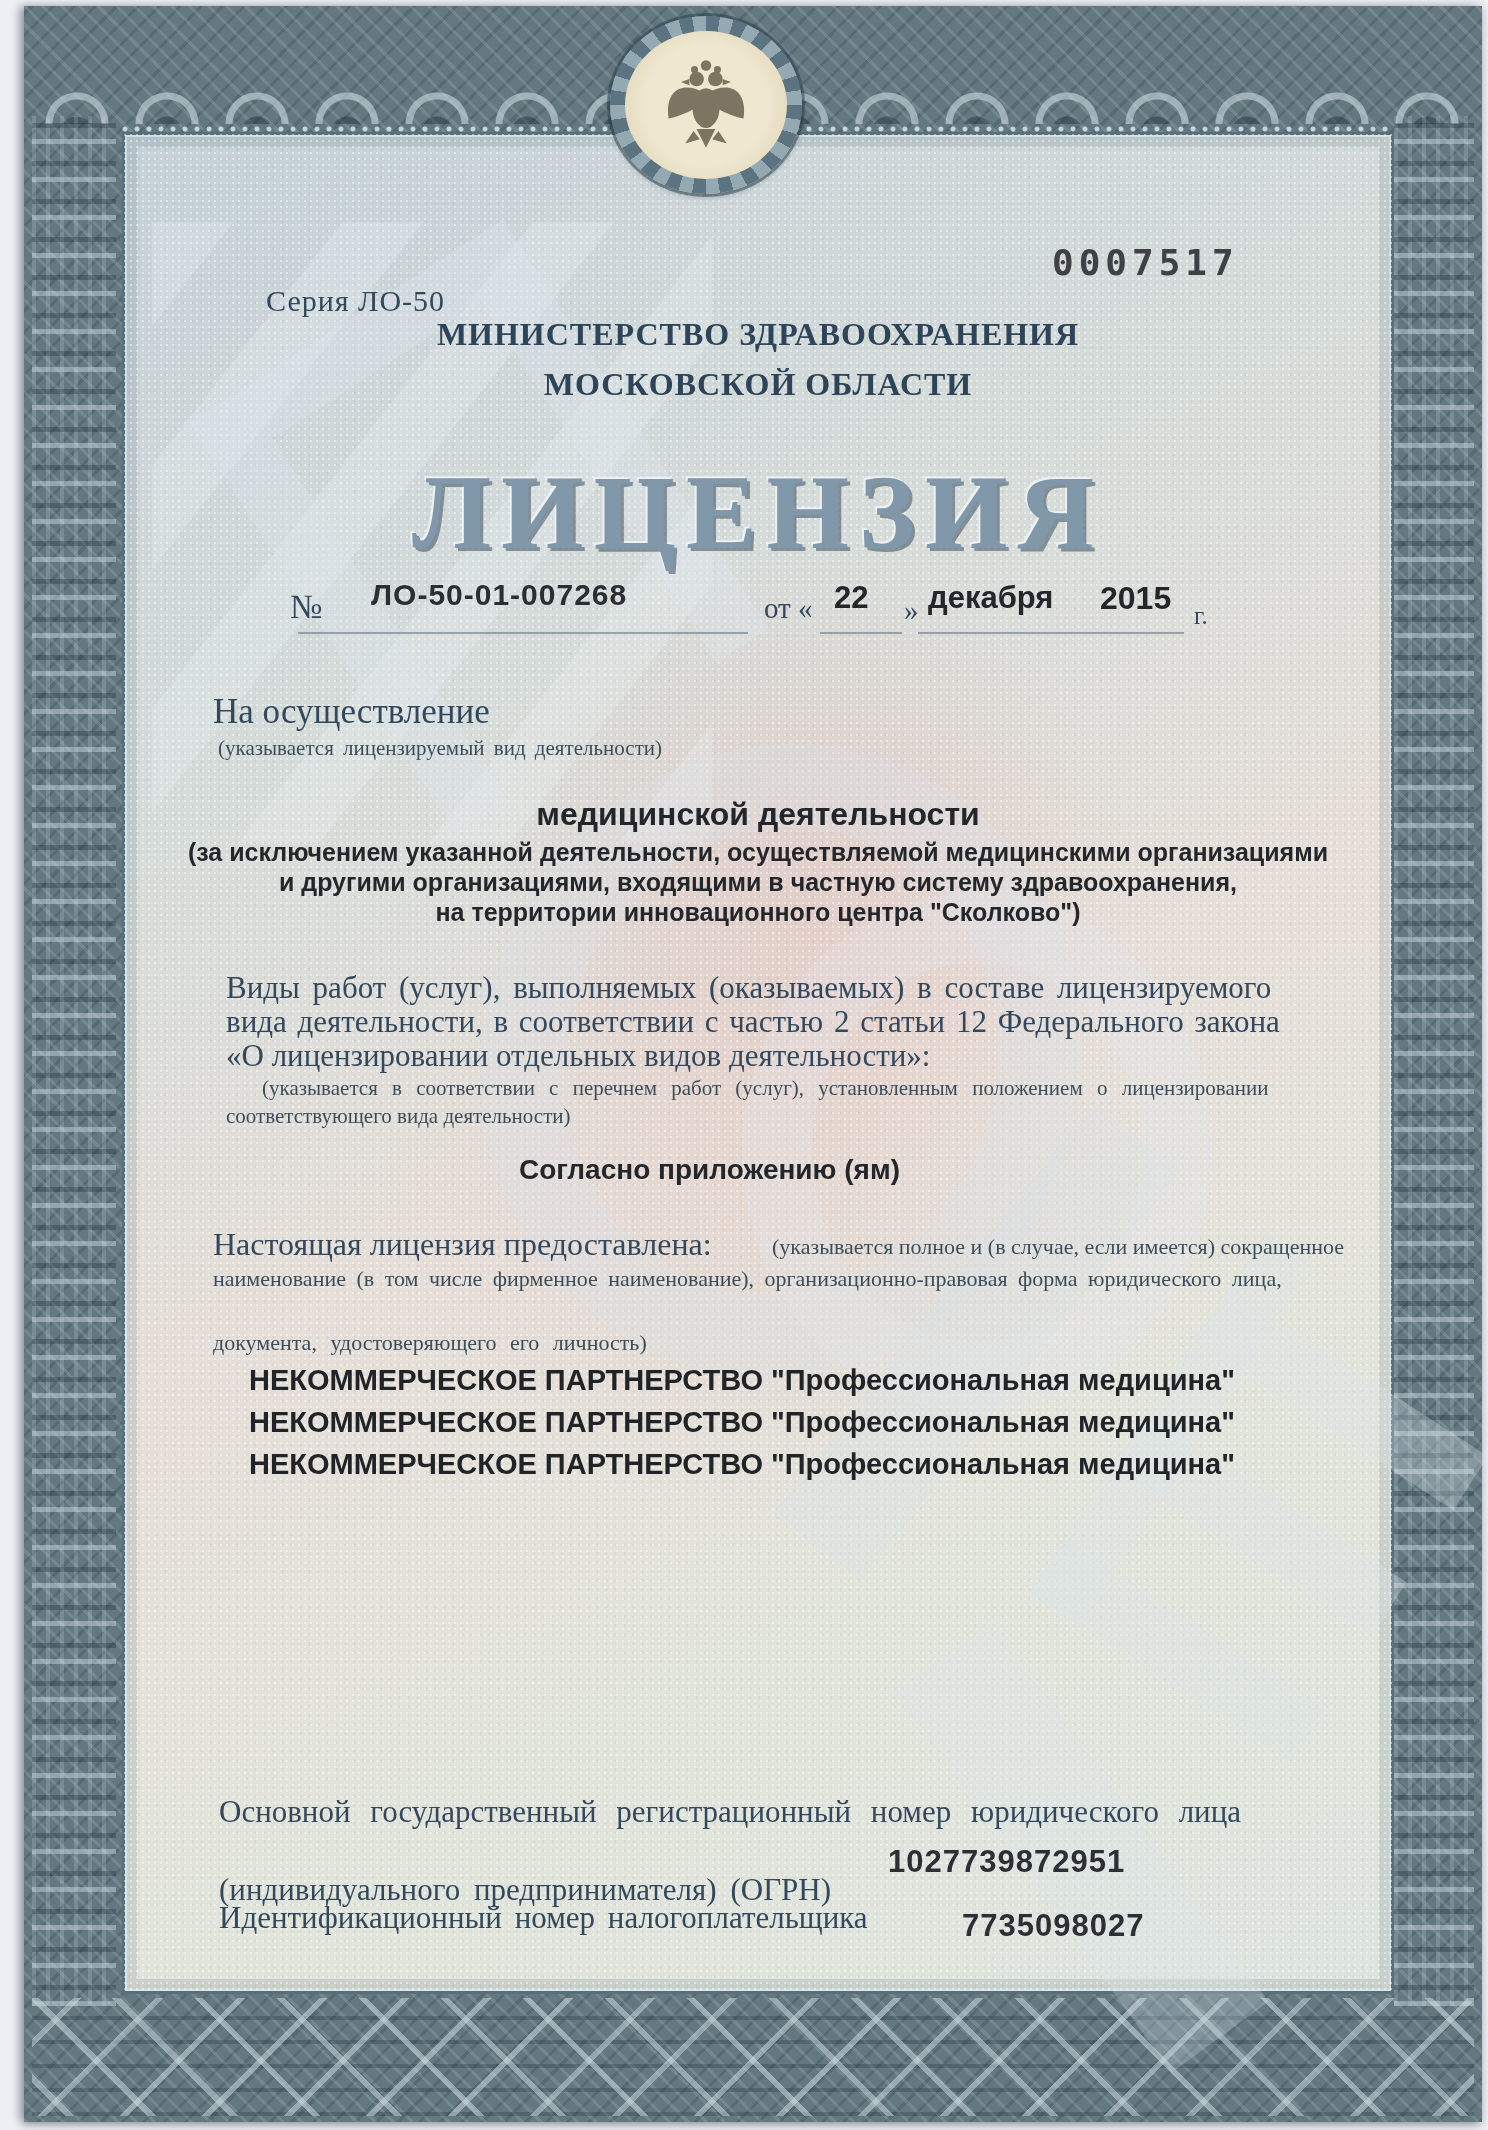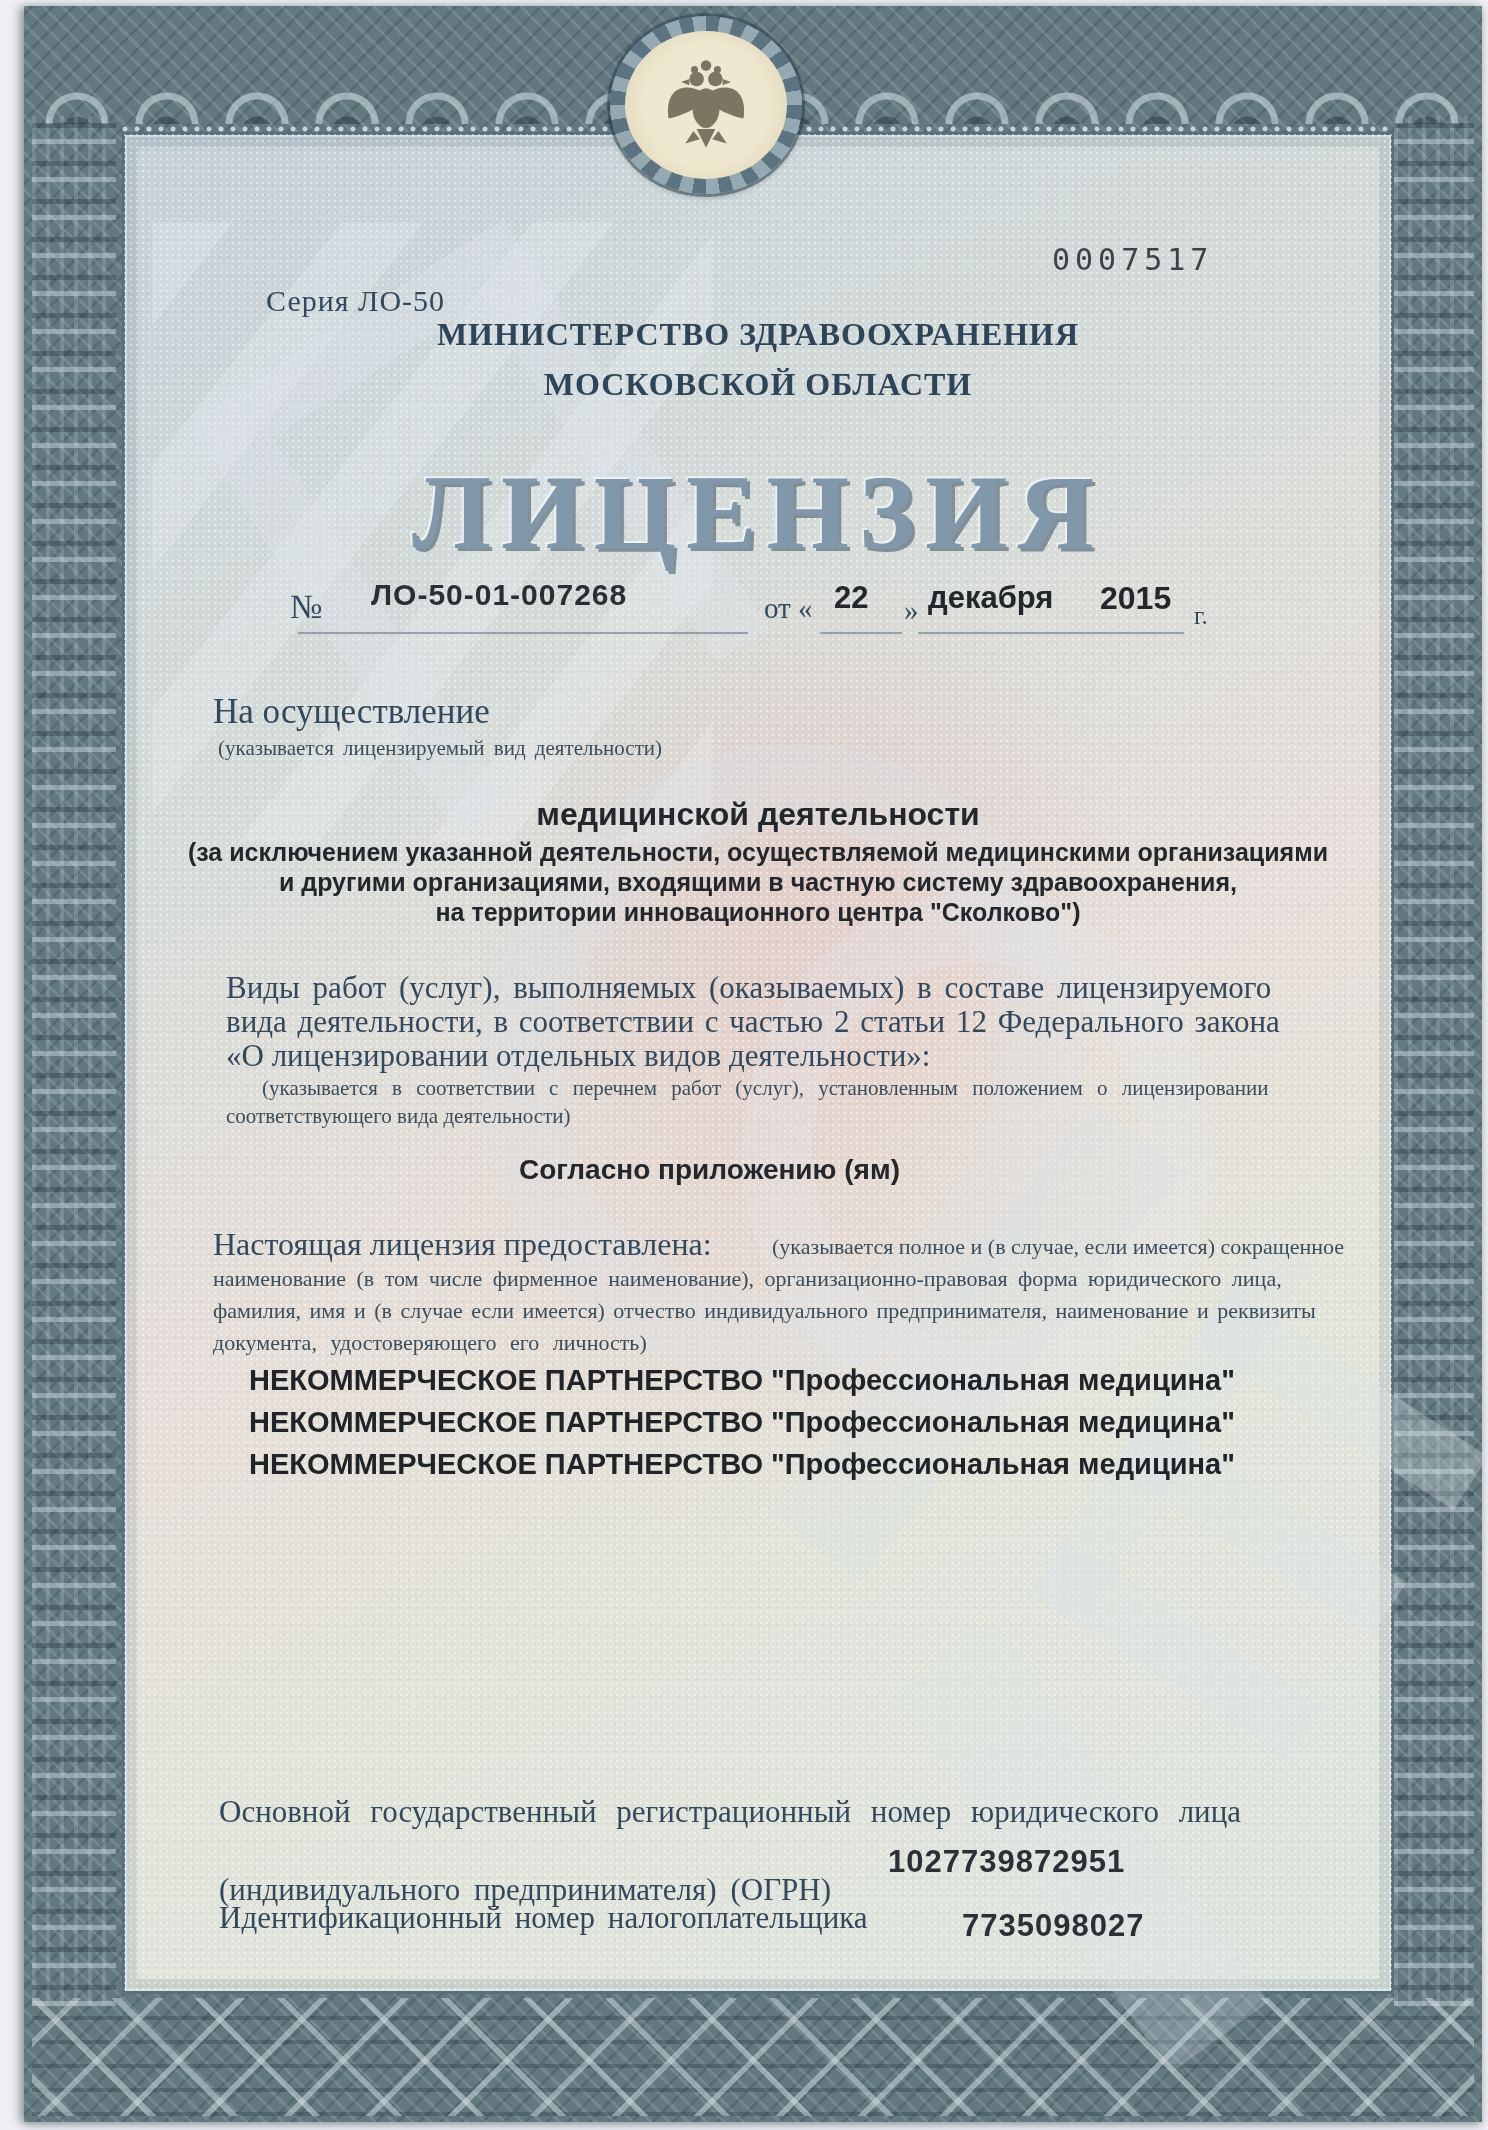--- a/index.html
+++ b/index.html
@@ -95,21 +95,21 @@
     <div class="wm wm-bar1"></div>
     <div class="wm wm-ring1"></div>
     <div class="wm wm-ring2"></div>
     <div class="wm wm-diag1"></div>
     <div class="wm wm-e1"></div>
     <div class="wm wm-diag2"></div>
 
     <div class="content">
 
       <div class="t serif" style="left:144px;top:152px;font-size:30px;letter-spacing:1px;">Серия ЛО-50</div>
-      <div class="t" style="left:930px;top:110px;font-family:'DejaVu Sans Mono',monospace;font-weight:normal;font-size:30px;letter-spacing:5px;color:#3e4247;">0007517</div>
+      <div class="t" style="left:930px;top:110px;font-family:'DejaVu Sans Mono',monospace;font-weight:bold;font-size:36px;letter-spacing:5px;color:#3e4247;">0007517</div>
 
       <div class="t ministry center" style="top:178px;">МИНИСТЕРСТВО ЗДРАВООХРАНЕНИЯ</div>
       <div class="t ministry center" style="top:228px;">МОСКОВСКОЙ ОБЛАСТИ</div>
 
       <div class="t lictitle center" style="top:288px;margin-top:32px;">ЛИЦЕНЗИЯ</div>
 
       <div class="t serif" style="left:168px;top:456px;font-size:34px;">№</div>
       <div class="t sans-b" style="left:249px;top:446px;font-size:30px;letter-spacing:1px;color:#2b2f35;">ЛО-50-01-007268</div>
       <div class="uline" style="left:176px;top:500px;width:450px;"></div>
       <div class="t serif" style="left:642px;top:460px;font-size:29px;">от «</div>
@@ -133,21 +133,20 @@
       <div class="t serif" style="left:104px;top:872px;font-size:31px;word-spacing:3px;">вида деятельности, в соответствии с частью 2 статьи 12 Федерального закона</div>
       <div class="t serif" style="left:104px;top:906px;font-size:31px;">«О лицензировании отдельных видов деятельности»:</div>
       <div class="t serif-sm" style="left:104px;top:944px;font-size:21px;word-spacing:9px;margin-left:36px;">(указывается в соответствии с перечнем работ (услуг), установленным положением о лицензировании</div>
       <div class="t serif-sm" style="left:104px;top:972px;font-size:21px;">соответствующего вида деятельности)</div>
 
       <div class="t sans-b" style="left:397px;top:1022px;font-size:28px;">Согласно приложению (ям)</div>
 
       <div class="t serif-sm" style="left:650px;top:1102px;font-size:22px;">(указывается полное и (в случае, если имеется) сокращенное</div>
       <div class="t serif" style="left:91px;top:1094px;font-size:32px;">Настоящая лицензия предоставлена:</div>
       <div class="t serif-sm" style="left:91px;top:1134px;font-size:22px;word-spacing:5px;">наименование (в том числе фирменное наименование), организационно-правовая форма юридического лица,</div>
-      <div class="t serif-sm" style="left:91px;top:1166px;font-size:22px;word-spacing:3px;">фамилия, имя и (в случае если имеется) отчество индивидуального предпринимателя, наименование и реквизиты</div>
       <div class="t serif-sm" style="left:91px;top:1198px;font-size:22px;word-spacing:8px;">документа, удостоверяющего его личность)</div>
 
       <div class="t sans-b" style="left:127px;top:1232px;font-size:29px;color:#202328;">НЕКОММЕРЧЕСКОЕ ПАРТНЕРСТВО "Профессиональная медицина"</div>
       <div class="t sans-b" style="left:127px;top:1274px;font-size:29px;color:#202328;">НЕКОММЕРЧЕСКОЕ ПАРТНЕРСТВО "Профессиональная медицина"</div>
       <div class="t sans-b" style="left:127px;top:1316px;font-size:29px;color:#202328;">НЕКОММЕРЧЕСКОЕ ПАРТНЕРСТВО "Профессиональная медицина"</div>
 
       <div class="t serif" style="left:97px;top:1662px;font-size:31px;word-spacing:12px;">Основной государственный регистрационный номер юридического лица</div>
       <div class="t serif" style="left:97px;top:1740px;font-size:31px;word-spacing:6px;">(индивидуального предпринимателя) (ОГРН)</div>
       <div class="t sans-b" style="left:766px;top:1712px;font-size:31px;letter-spacing:1px;color:#2c3036;">1027739872951</div>
       <div class="t serif" style="left:97px;top:1768px;font-size:31px;word-spacing:5px;">Идентификационный номер налогоплательщика</div>

